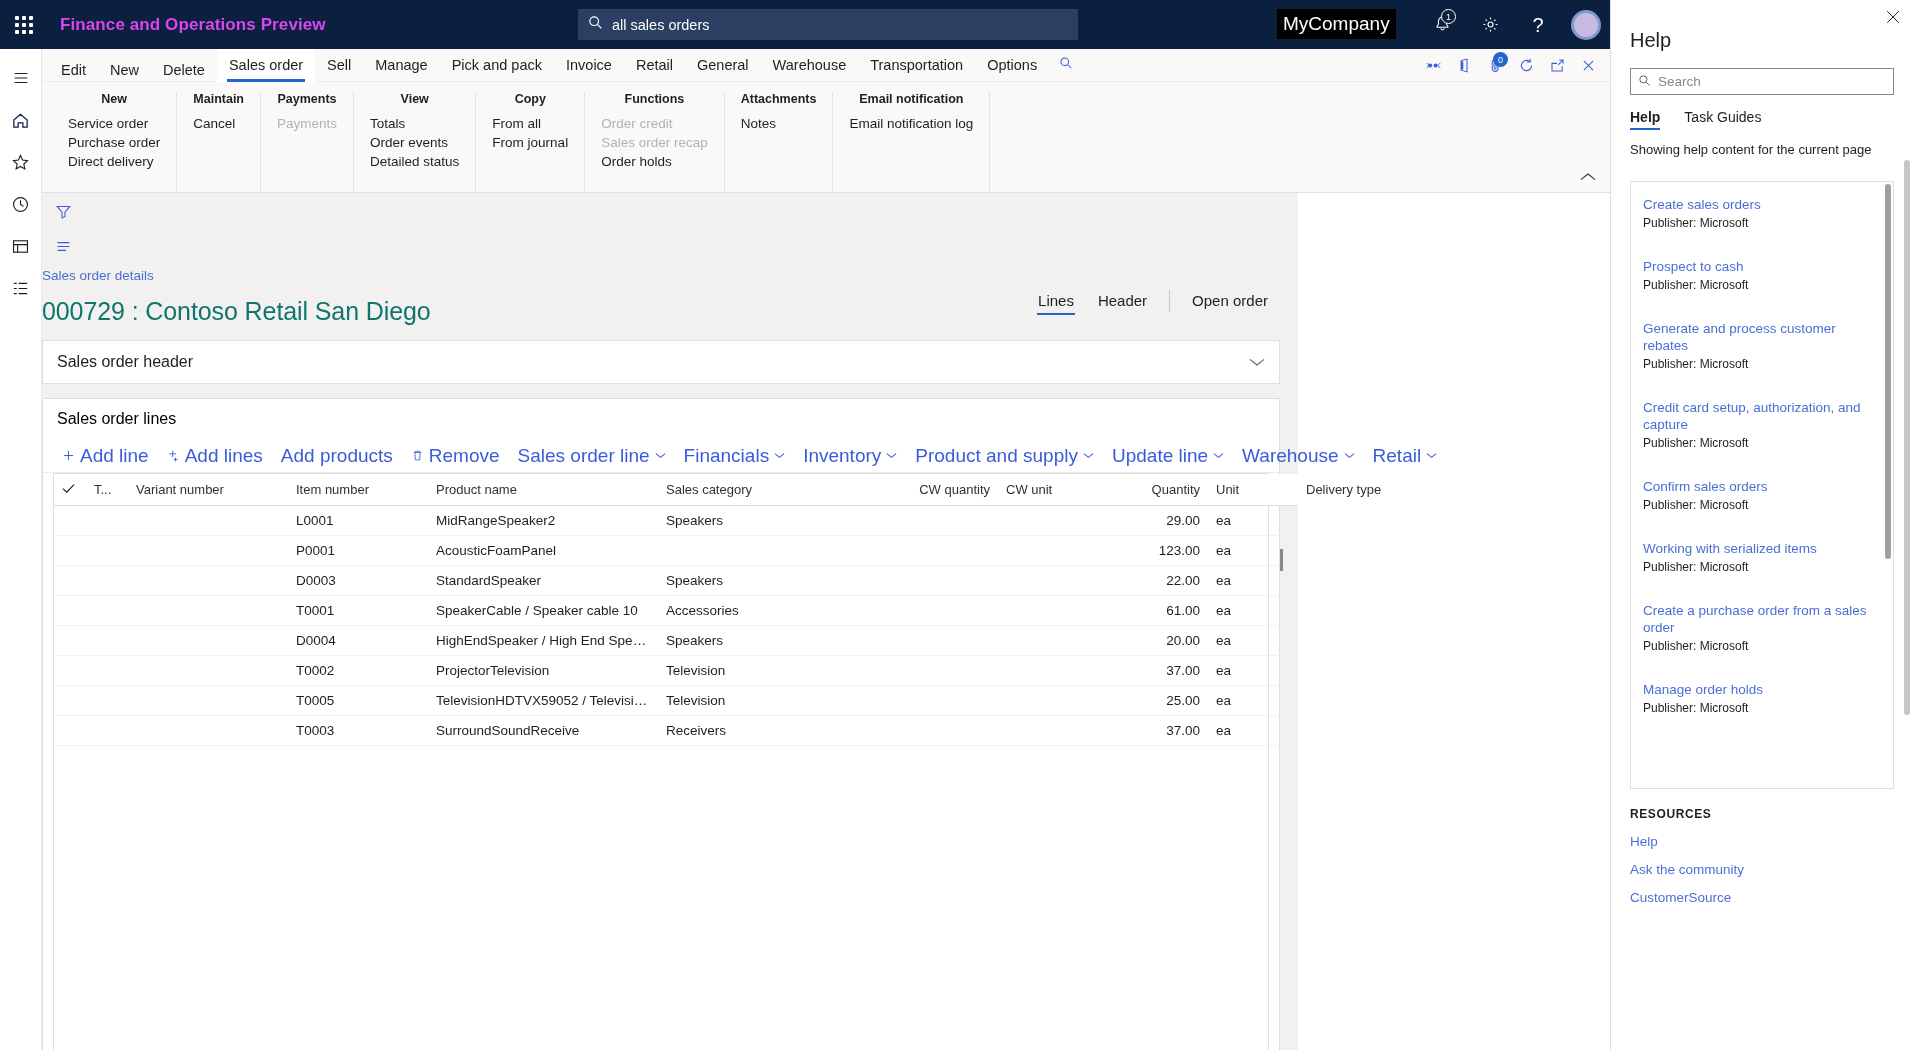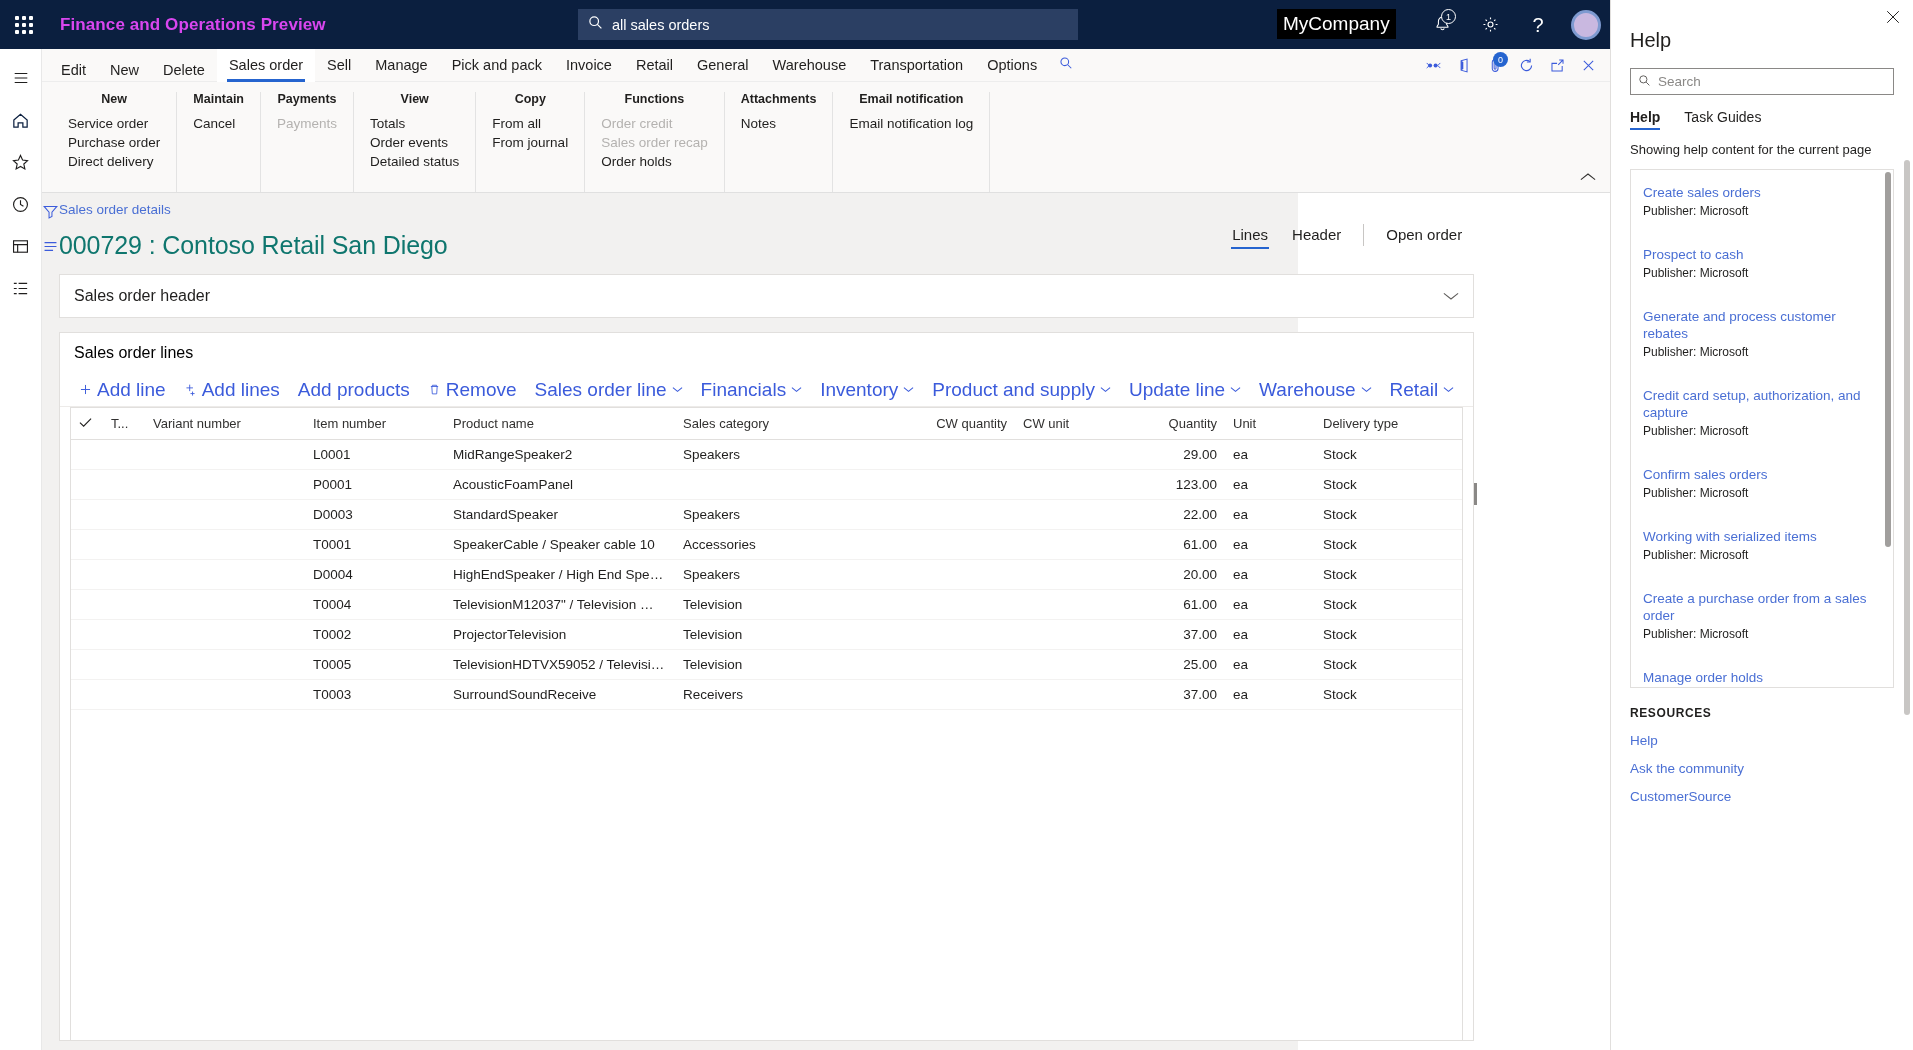--- a/index.html
+++ b/index.html
@@ -111,21 +111,21 @@
     cursor: pointer; white-space: nowrap;
   }
   .rgroup-item.disabled { color: #b4b2b0; cursor: default; }
   .ribbon-collapse {
     position: absolute; right: 14px; bottom: 6px; color: #333; cursor: pointer;
   }
 
   
   .content {
     position: absolute; left: 42px; top: 193px; width: 1256px; height: 857px;
-    background: #f2f1f0; display: flex;
+    background: #f2f1f0; display: flex; flex-direction: column;
   }
   .content-rail {
     width: 42px; padding-top: 10px; display: flex; flex-direction: column;
     align-items: center; gap: 14px;
   }
   .crail-btn { color: #2564cf; cursor: pointer; }
   .content-main { flex: 1; padding: 0 18px 0 0; position: relative; }
 
   .breadcrumb { font-size: 13.5px; color: #4a6fd4; cursor: pointer; padding-top: 9px; }
   .page-title {
@@ -203,21 +203,21 @@
   }
   .help-search input::placeholder { color: #8a8886; }
   .help-tabs { display: flex; gap: 24px; padding: 14px 19px 0 19px; }
   .htab { font-size: 14px; color: #201f1e; cursor: pointer; padding-bottom: 5px; position: relative; }
   .htab.active { font-weight: bold; }
   .htab.active::after {
     content: ""; position: absolute; left: 0; right: 0; bottom: 0; height: 2px; background: #2564cf;
   }
   .help-note { font-size: 13px; color: #201f1e; padding: 12px 19px 0 19px; }
   .help-list {
-    margin: 12px 19px 0 19px; border: 1px solid #e1dfdd; height: 519px;
+    margin: 24px 19px 0 19px; border: 1px solid #e1dfdd; height: 608px;
     overflow: hidden; position: relative; padding: 14px 12px 4px 12px;
   }
   .help-item { margin-bottom: 28px; }
   .help-item a {
     font-size: 13.5px; color: #4a6fd4; text-decoration: none; cursor: pointer; display: block;
     line-height: 17px;
   }
   .help-item .pub { font-size: 12px; color: #201f1e; margin-top: 3px; }
   .help-scroll {
     position: absolute; right: 2px; top: 2px; width: 6px; height: 375px;
@@ -653,33 +653,20 @@
               <td class="num"></td>
               <td></td>
               <td class="num">20.00</td>
               <td>ea</td>
               <td>Stock</td>
             </tr>
             <tr>
               <td></td>
               <td></td>
               <td></td>
-              <td>T0004</td>
-              <td>TelevisionM12037" / Television …</td>
-              <td>Television</td>
-              <td class="num"></td>
-              <td></td>
-              <td class="num">61.00</td>
-              <td>ea</td>
-              <td>Stock</td>
-            </tr>
-            <tr>
-              <td></td>
-              <td></td>
-              <td></td>
               <td>T0002</td>
               <td>ProjectorTelevision</td>
               <td>Television</td>
               <td class="num"></td>
               <td></td>
               <td class="num">37.00</td>
               <td>ea</td>
               <td>Stock</td>
             </tr>
             <tr>

